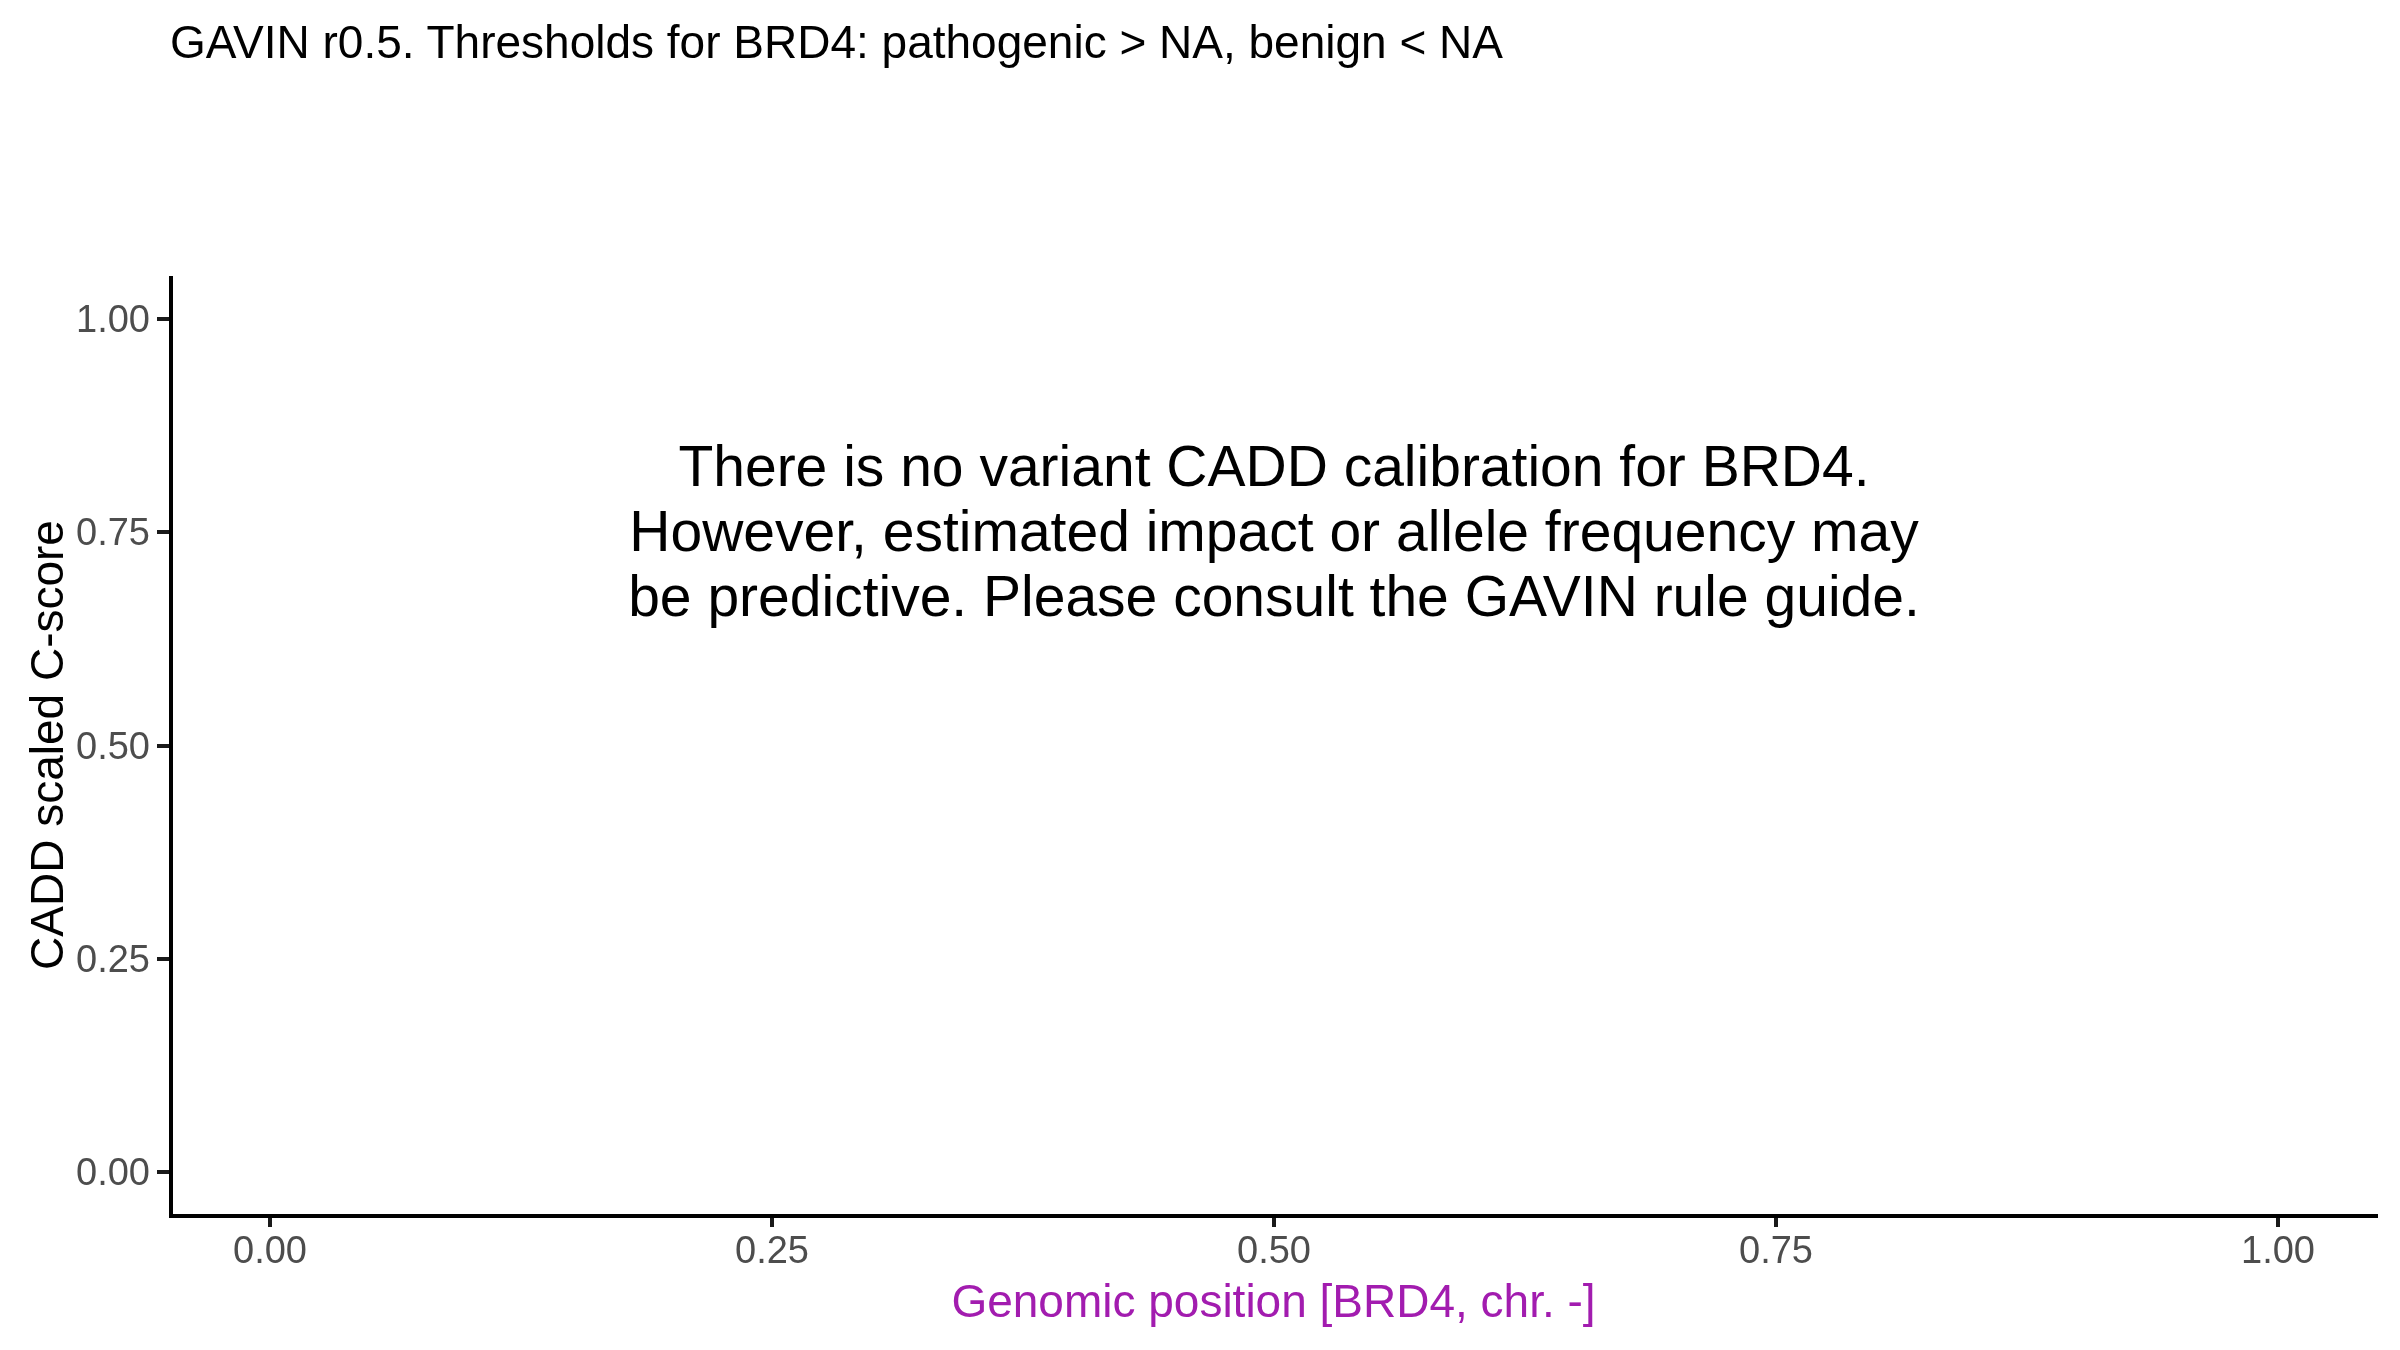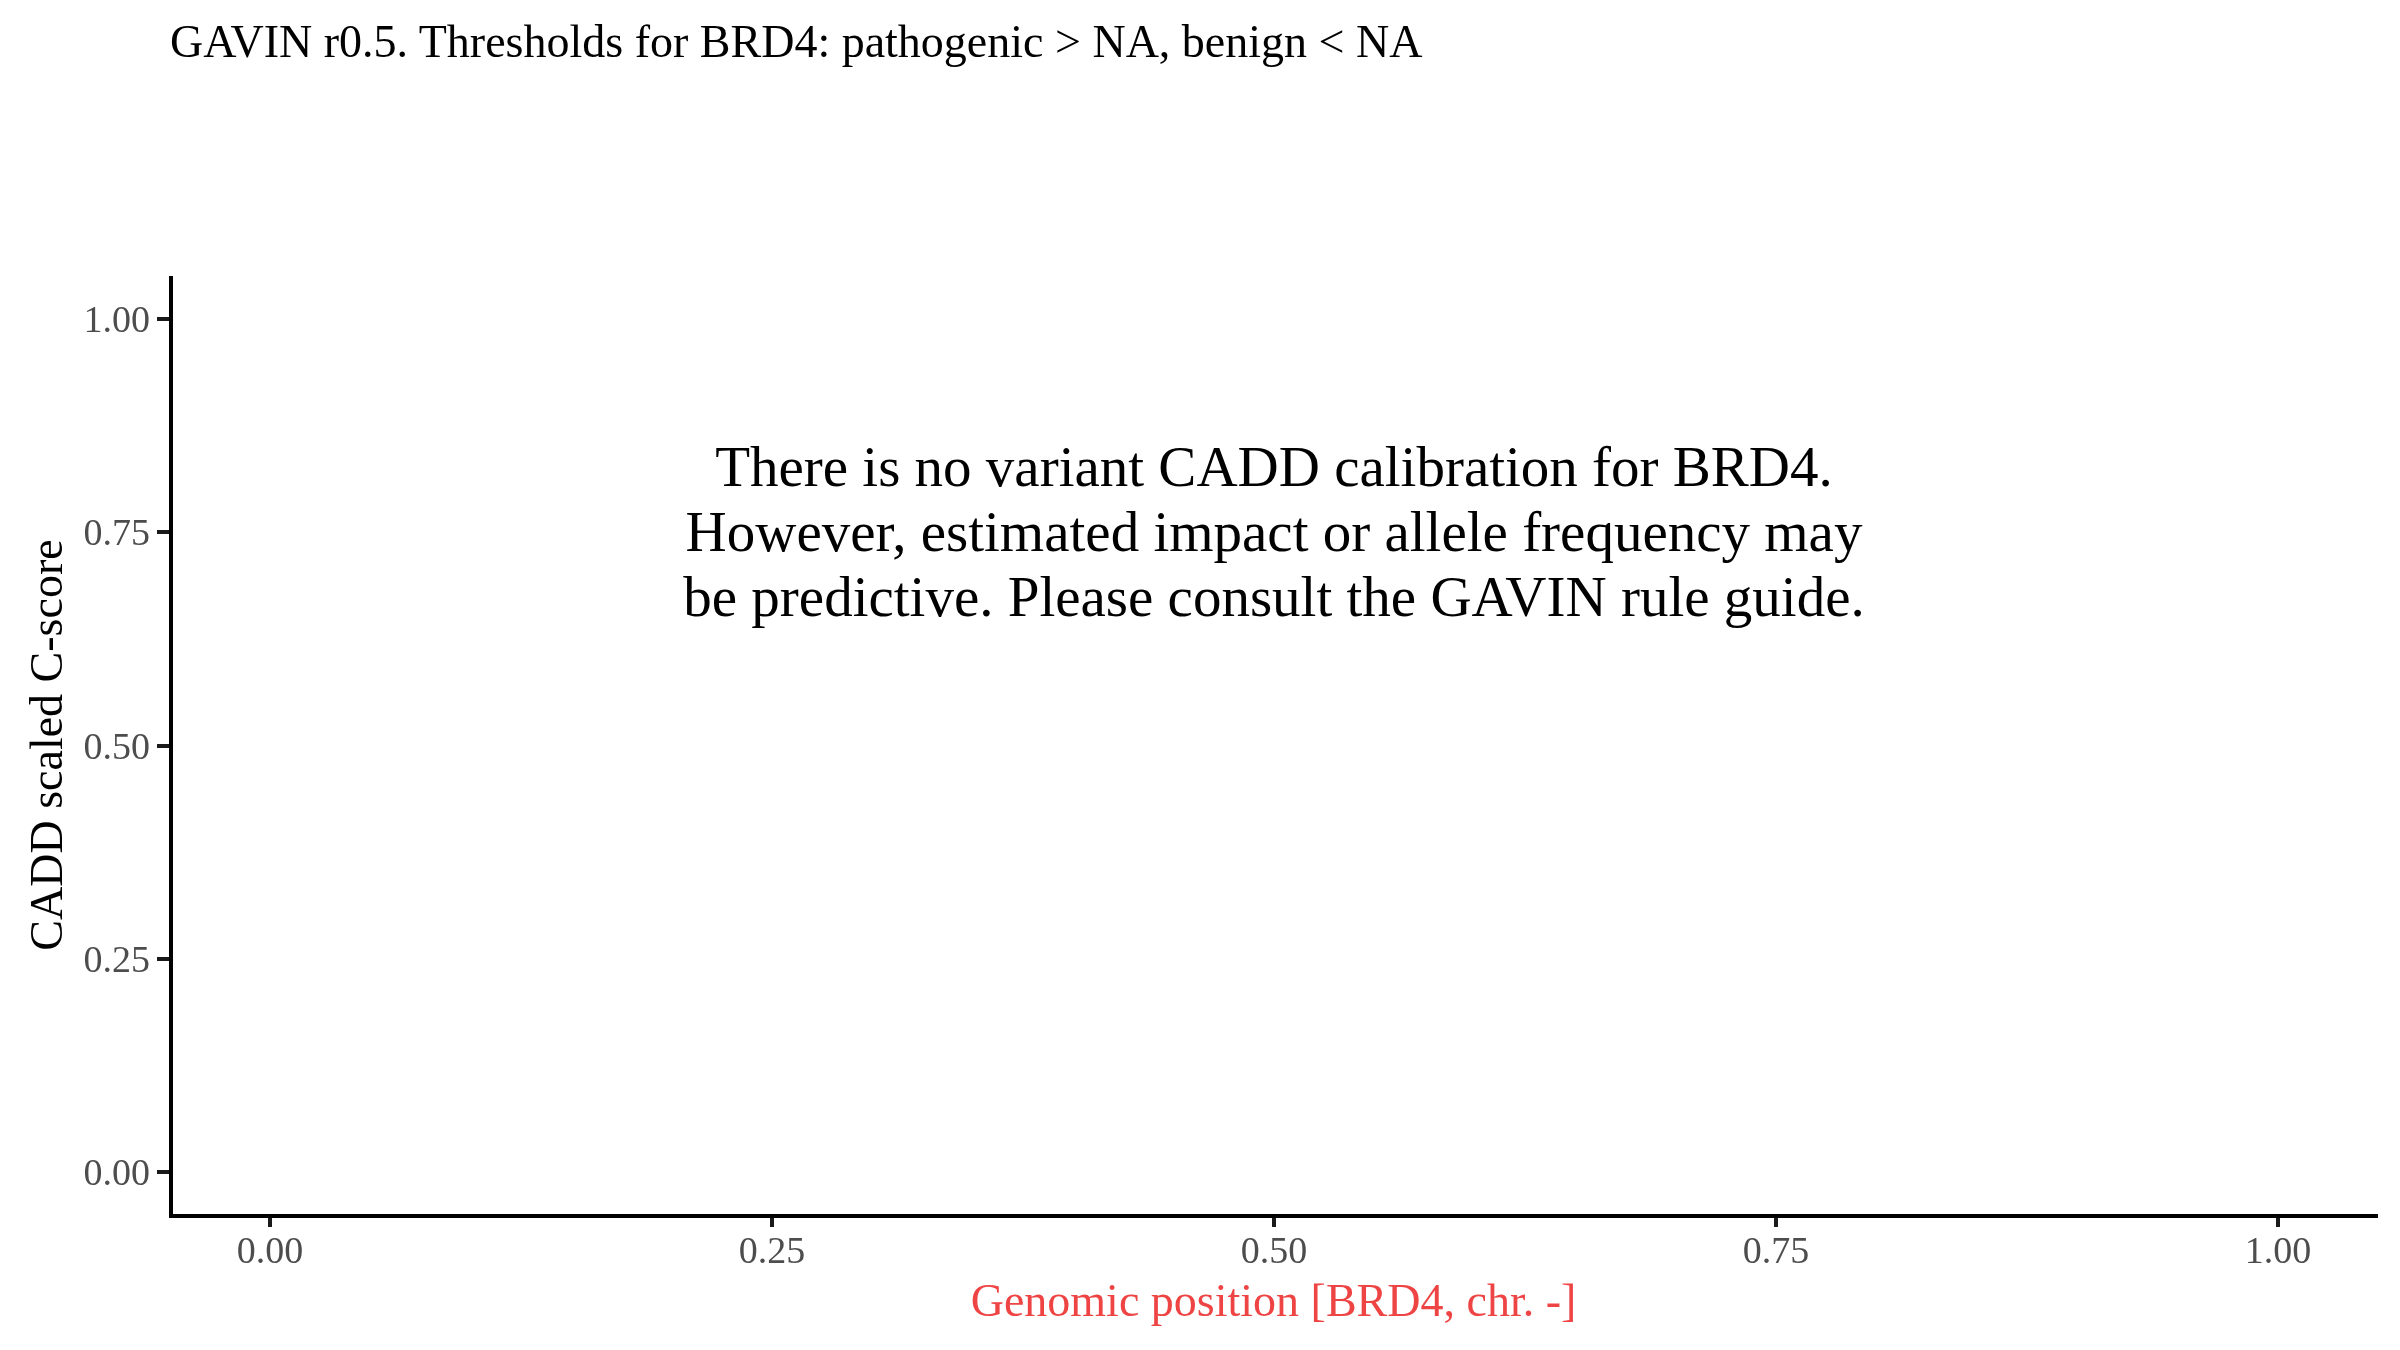--- a/index.html
+++ b/index.html
@@ -2,21 +2,21 @@
 <html><head>
 <meta charset="utf-8">
 <style>
   html, body { margin: 0; padding: 0; background: #ffffff; }
   .screen {
     position: relative;
     width: 2400px;
     height: 1350px;
     background: #ffffff;
     overflow: hidden;
-    font-family: Liberation Serif, serif;
+    font-family: Liberation Sans, sans-serif;
     color: #000000;
   }
   
   .plot-title {
     position: absolute;
     left: 170px;
     top: 12px;
     font-size: 46px;
     line-height: 60px;
     color: #000000;
@@ -82,21 +82,21 @@
     white-space: nowrap;
   }
   .x-axis-title {
     position: absolute;
     left: 169px;
     top: 1276px;
     width: 2209px;
     text-align: center;
     font-size: 46px;
     line-height: 50px;
-    color: #ef4444;
+    color: #a21caf;
   }
   .y-axis-title {
     position: absolute;
     left: 47px;
     top: 745px;
     transform: translate(-50%, -50%) rotate(-90deg);
     font-size: 46px;
     line-height: 50px;
     color: #000000;
     white-space: nowrap;

